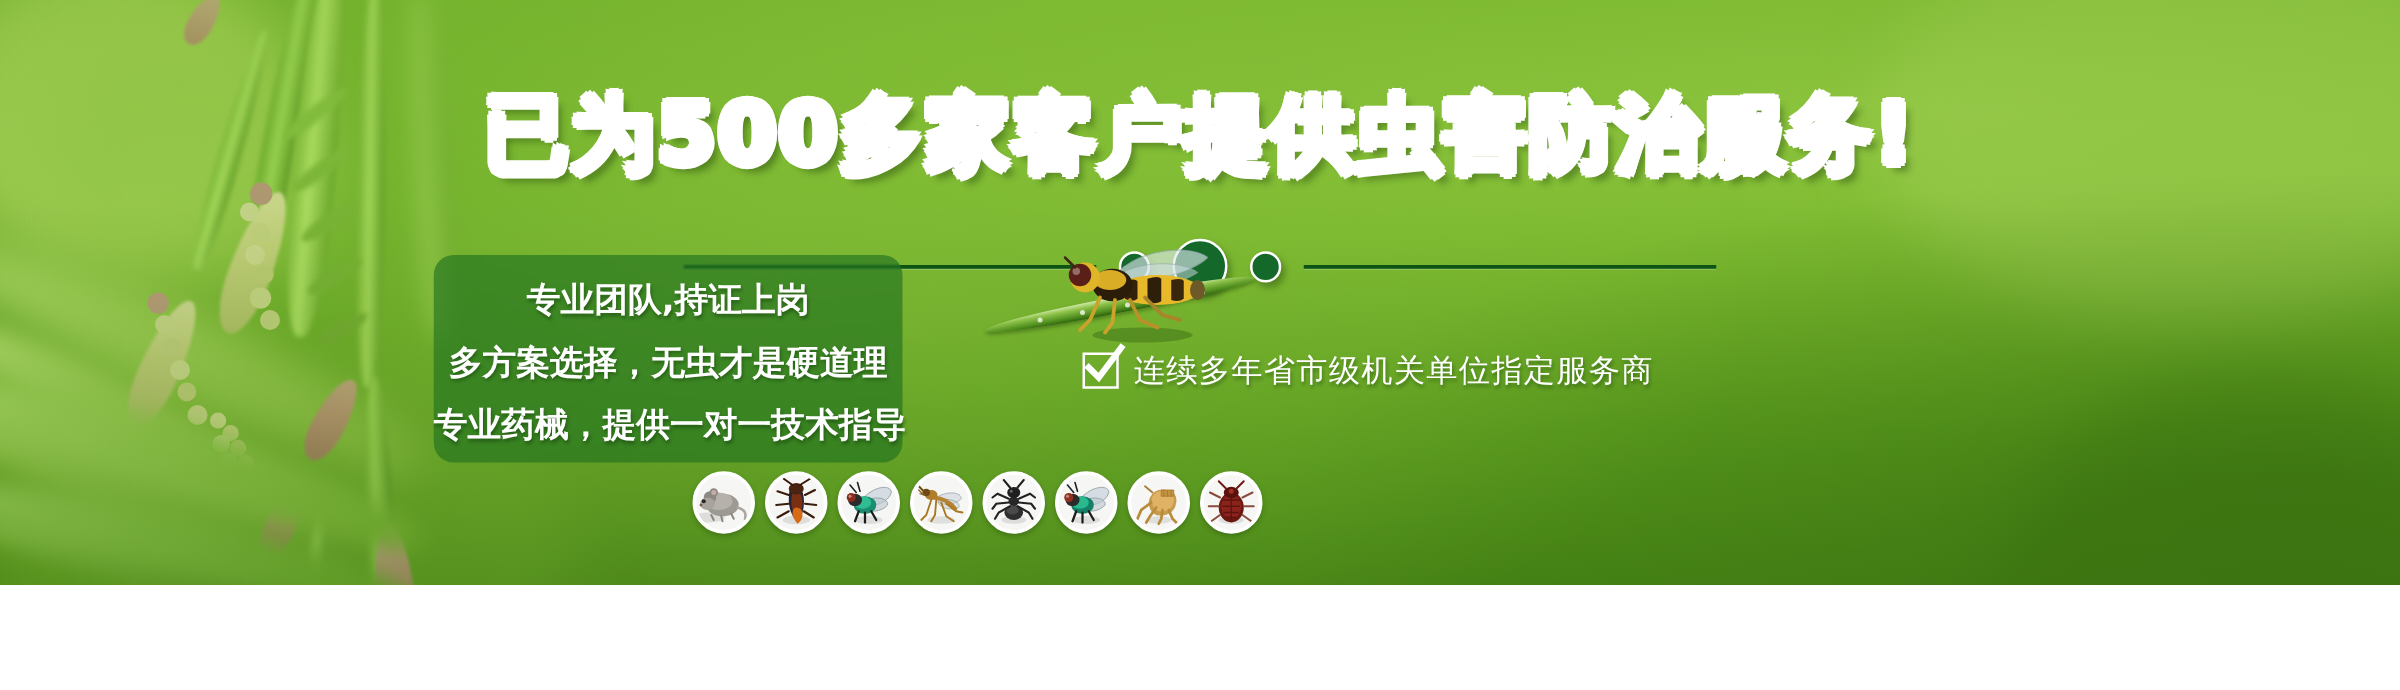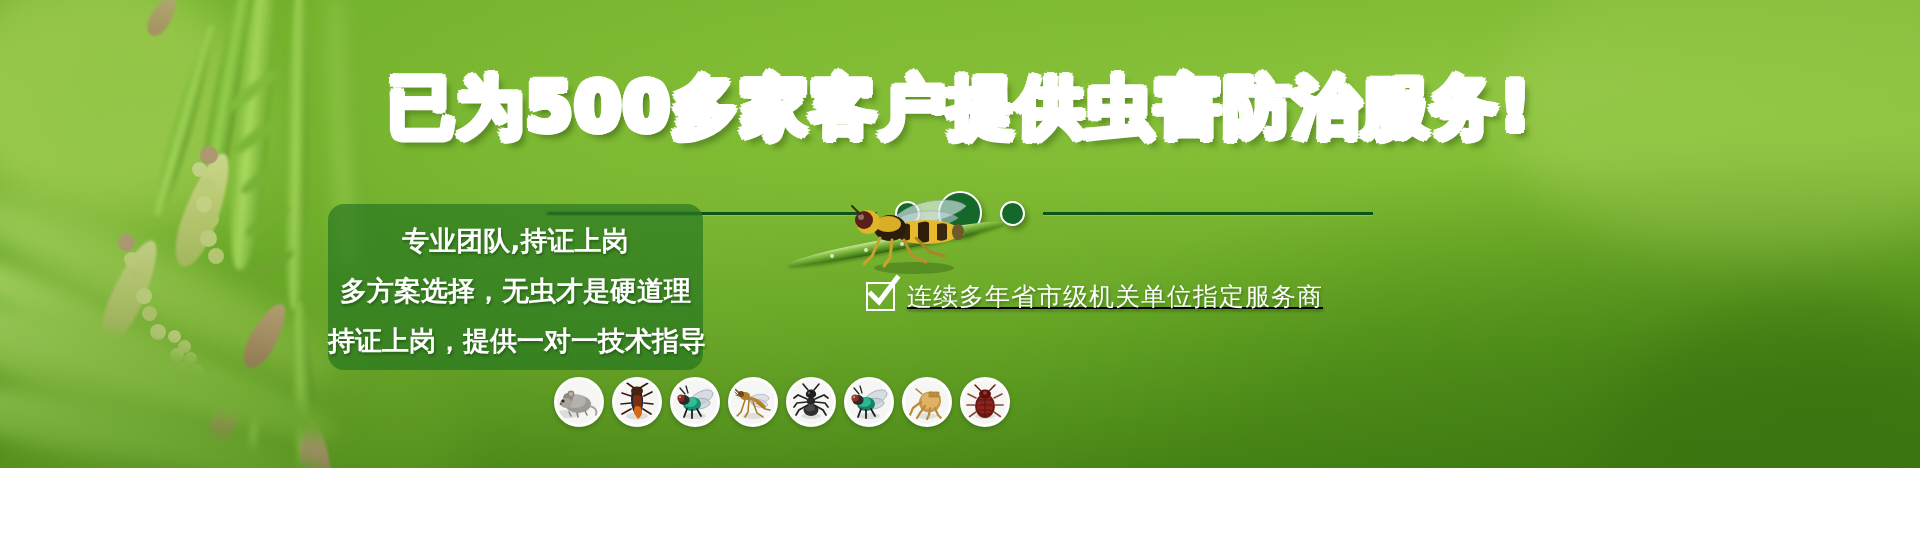--- a/index.html
+++ b/index.html
@@ -101,21 +101,21 @@
     background:#14682a;
     border:2px solid #ffffff;
     box-shadow:3px 4px 5px rgba(20,50,5,.35);
   }
   #deco .dot.small{width:21px;height:21px;}
   #deco .dot.big{width:40px;height:40px;}
 
   
   #slogan-panel{
     position:absolute;
-    left:328px;top:204px;
+    left:347px;top:204px;
     width:375px;height:166px;
     background:rgba(29,112,30,.62);
     border-radius:16px;
     box-sizing:border-box;
     padding:14px 0 0 0;
     backdrop-filter:blur(1px);
   }
   #slogan-panel .line{
     color:#ffffff;
     text-align:center;
@@ -126,21 +126,20 @@
   }
   #slogan-panel .line.l1{font-size:27px;line-height:34px;margin-top:6px;letter-spacing:0px;}
   #slogan-panel .line.l2{font-size:27px;line-height:34px;margin-top:16px;}
   #slogan-panel .line.l3{font-size:27px;line-height:34px;margin-top:16px;}
 
   
   #checklist{
     position:absolute;
     left:866px;top:272px;
     width:640px;
-    text-decoration:underline;
   }
   .check-row{
     display:flex;align-items:center;
     gap:12px;
     height:48px;
   }
   .check-row + .check-row{margin-top:2px;}
   .cbox{
     position:relative;
     width:25px;height:25px;
@@ -329,21 +328,21 @@
       <path d="M62 46 L70 62 L84 68" stroke="#b8912a" stroke-width="3" fill="none" stroke-linecap="round"></path>
       <path d="M74 44 L88 58 L102 62" stroke="#a9852a" stroke-width="3" fill="none" stroke-linecap="round"></path>
 
       <path d="M18 20 L10 12" stroke="#3a2a10" stroke-width="2" fill="none" stroke-linecap="round"></path>
     </svg>
   </div>
 
   <div id="slogan-panel">
     <div class="line l1">专业团队,持证上岗</div>
     <div class="line l2">多方案选择，无虫才是硬道理</div>
-    <div class="line l3">持证上岗，提供一对一技术指导</div>
+    <div class="line l3">专业药械，提供一对一技术指导</div>
   </div>
 
   <div id="checklist">
 
     <div class="check-row">
       <span class="cbox">
         <svg viewBox="0 0 34 34" aria-hidden="true">
           <path d="M5 18 L13 26 L31 2" fill="none" stroke="#ffffff" stroke-width="5" stroke-linecap="square" stroke-linejoin="miter"></path>
         </svg>
       </span>

